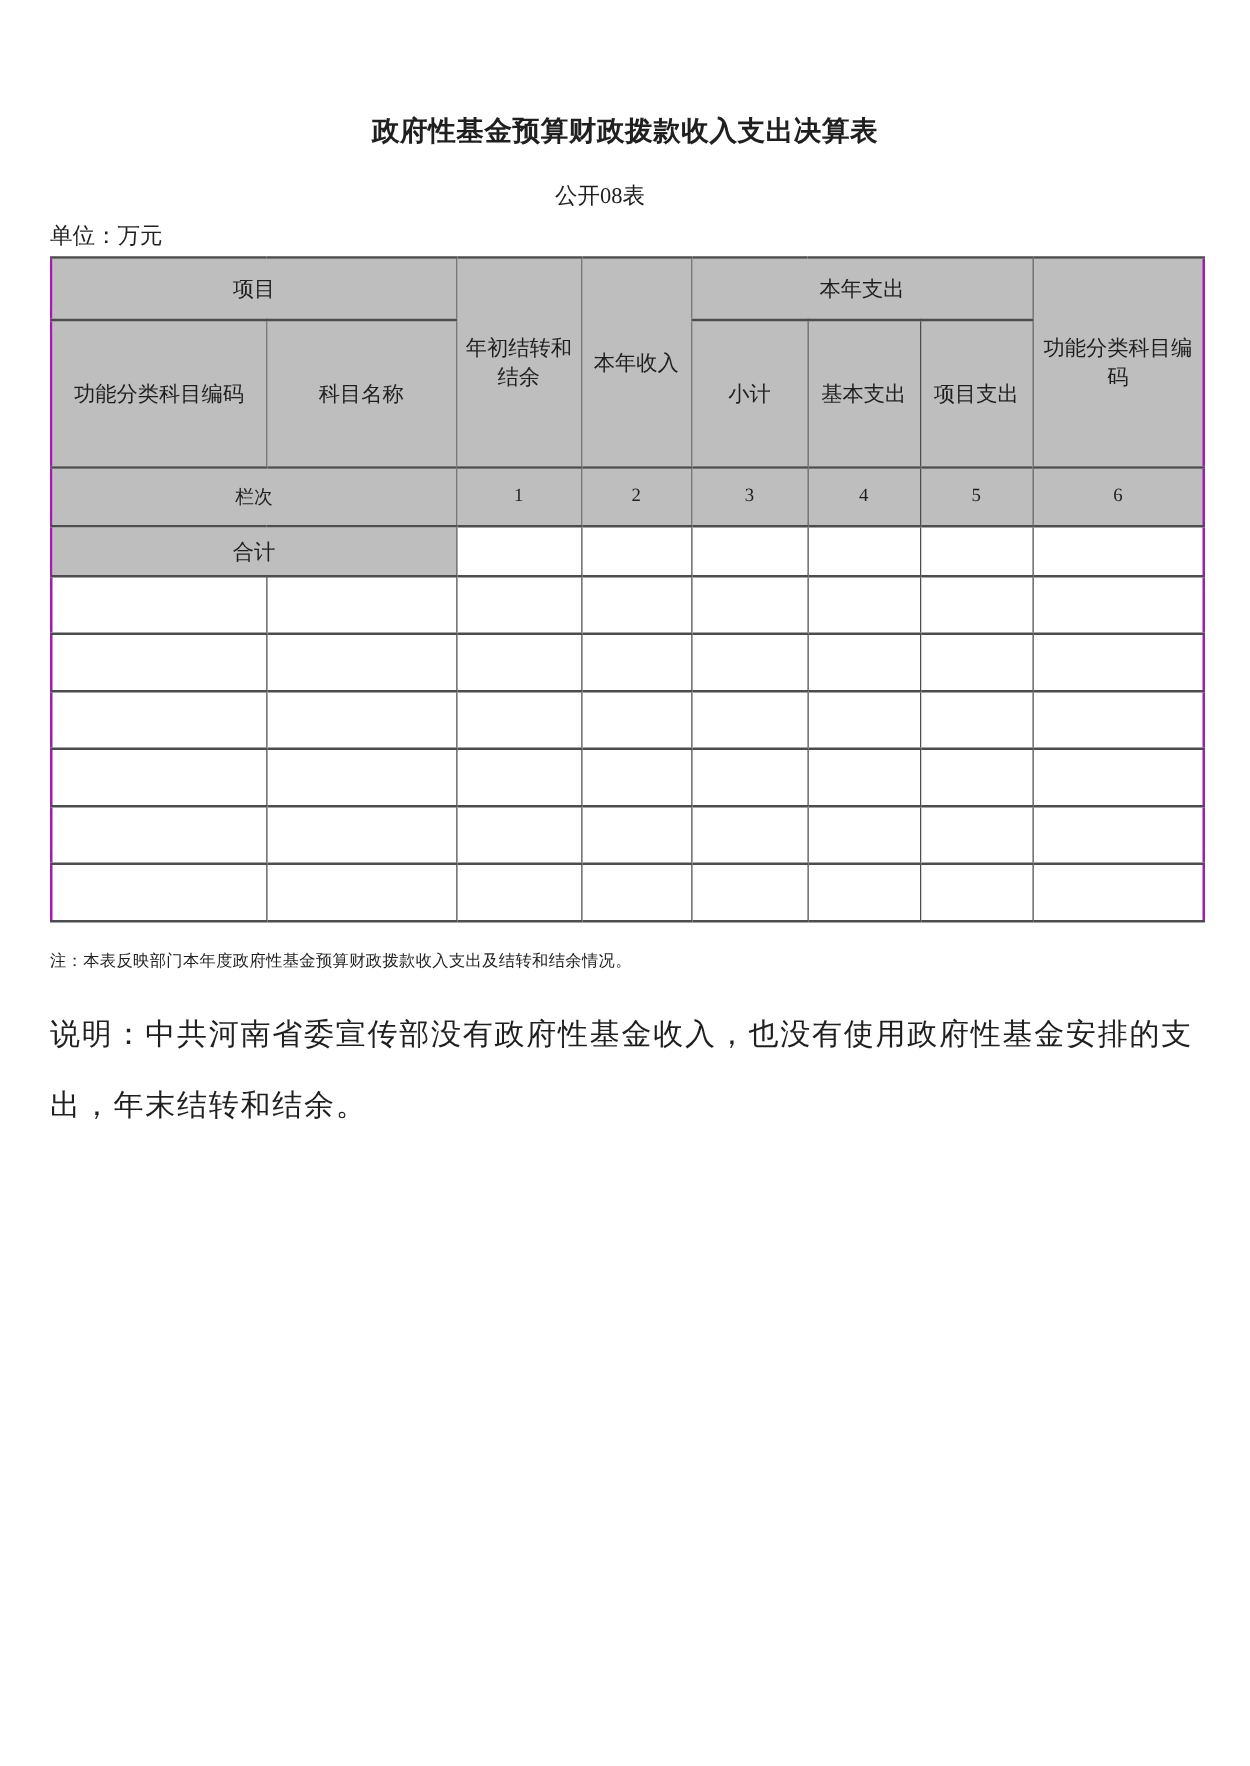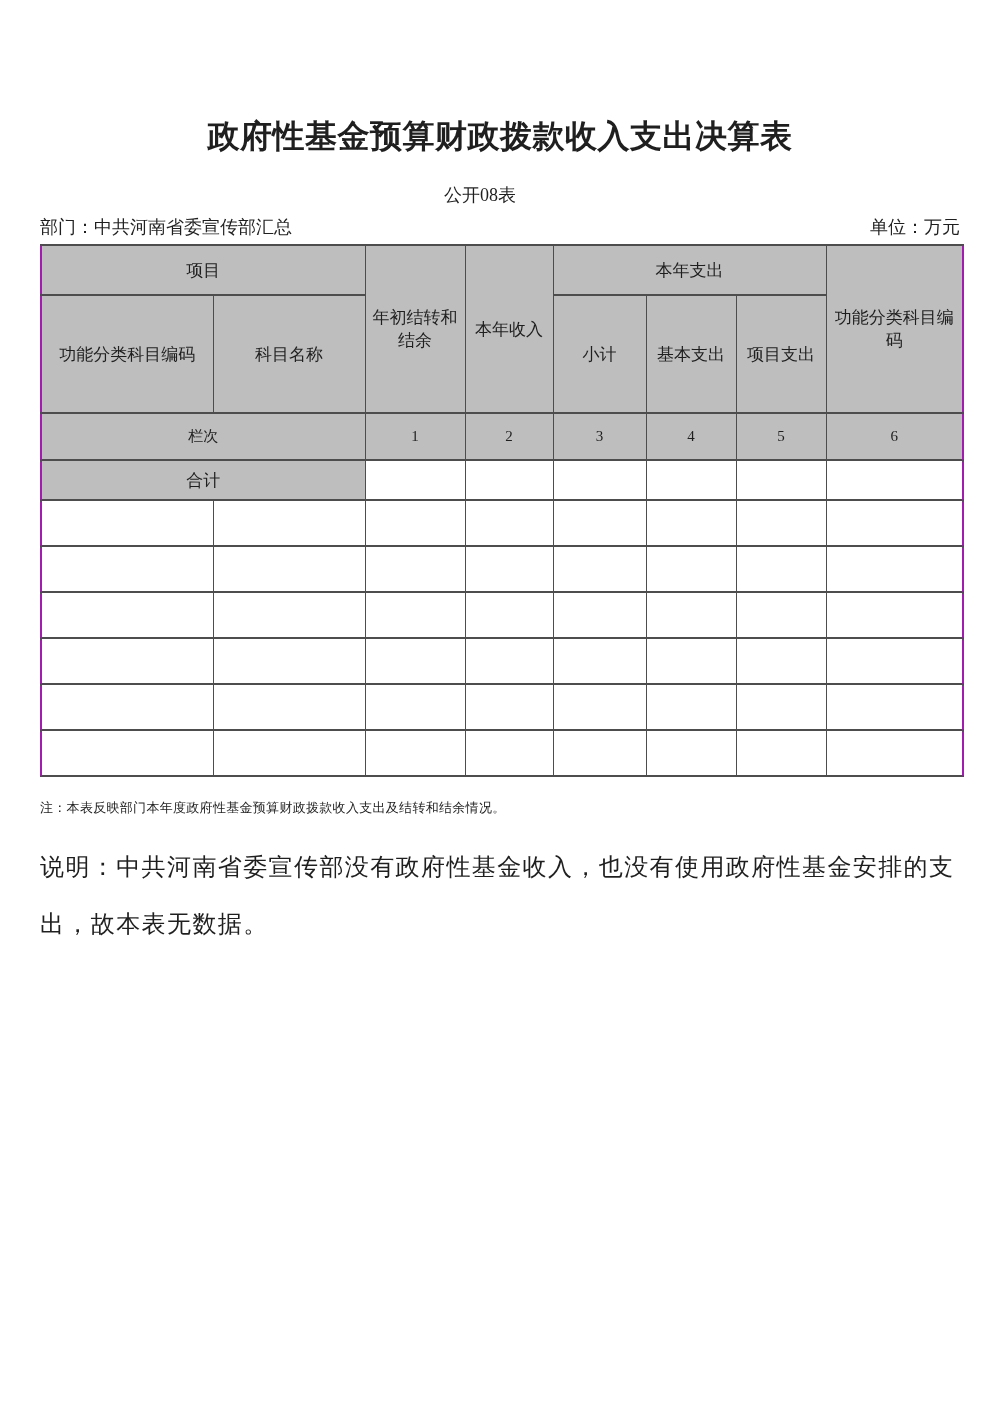--- a/index.html
+++ b/index.html
@@ -10,23 +10,23 @@
   body {
     width: 1000px;
     height: 1413px;
     font-family: "Liberation Serif", "DejaVu Serif", serif;
     color: #1f1f1f;
     position: relative;
     overflow: hidden;
   }
   .page-title {
     margin: 0;
-    padding-top: 115px;
+    padding-top: 90px;
     text-align: center;
-    font-size: 32px;
+    font-size: 22px;
     font-weight: bold;
     letter-spacing: 0.5px;
   }
   .form-code {
     text-align: center;
     margin: 24px 40px 0 0;
     font-size: 18px;
   }
   .meta-row {
     display: flex;
@@ -73,21 +73,20 @@
   }
 </style>
 </head>
 <body>
 
 <h1 class="page-title">政府性基金预算财政拨款收入支出决算表</h1>
 
 <div class="form-code">公开08表</div>
 
 <div class="meta-row">
-  <span>部门：中共河南省委宣传部汇总</span>
   <span>单位：万元</span>
 </div>
 
 <table class="fund-table">
   <colgroup>
     <col style="width:172px">
       <col style="width:152px">
       <col style="width:100px">
       <col style="width:88px">
     <col style="width:93px">
@@ -188,13 +187,13 @@
         <td></td>
         <td></td>
         <td></td>
       </tr>
     </tbody>
 </table>
 
 <div class="note">注：本表反映部门本年度政府性基金预算财政拨款收入支出及结转和结余情况。</div>
 
 <div class="explanation">说明：中共河南省委宣传部没有政府性基金收入，也没有使用政府性基金安排的支
-出，故本表无数据。</div>
+出，年末结转和结余。</div>
 
 </body></html>

